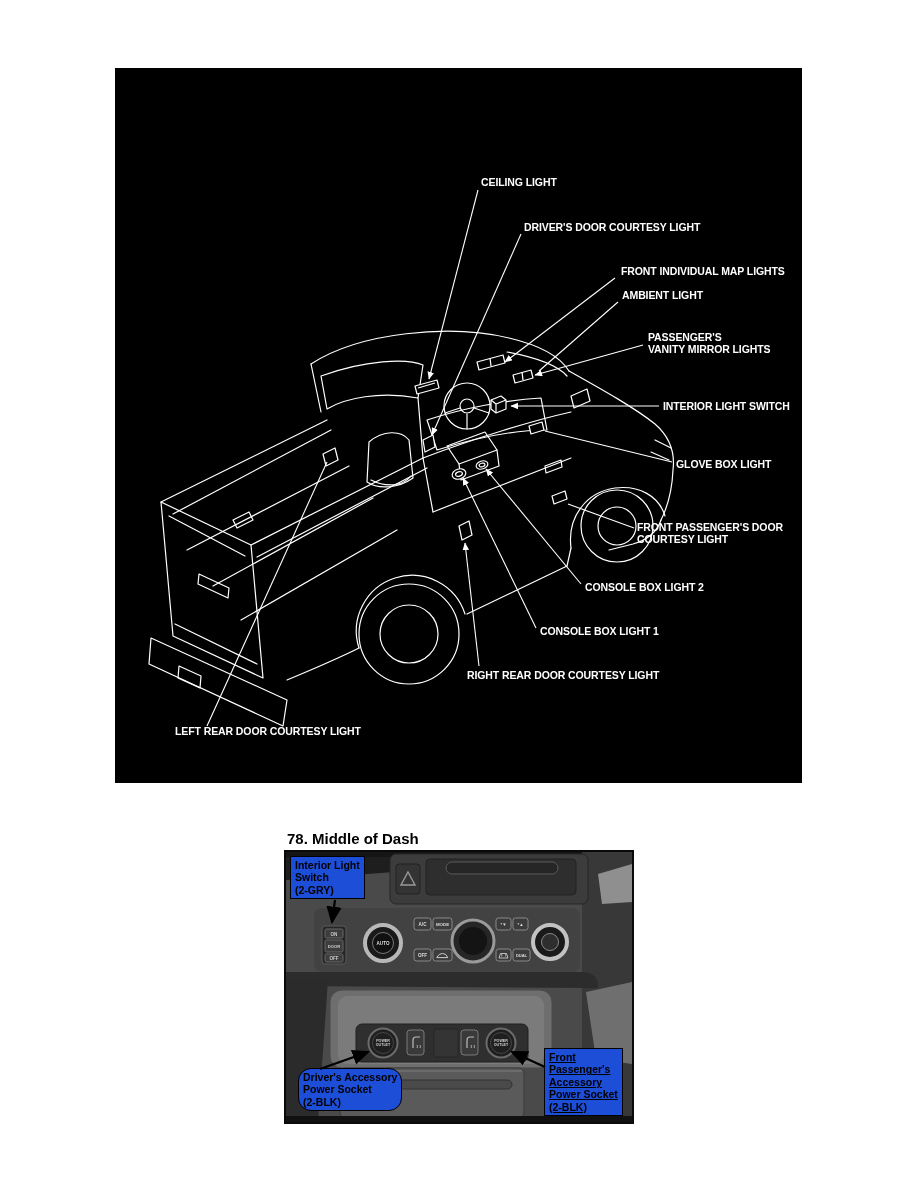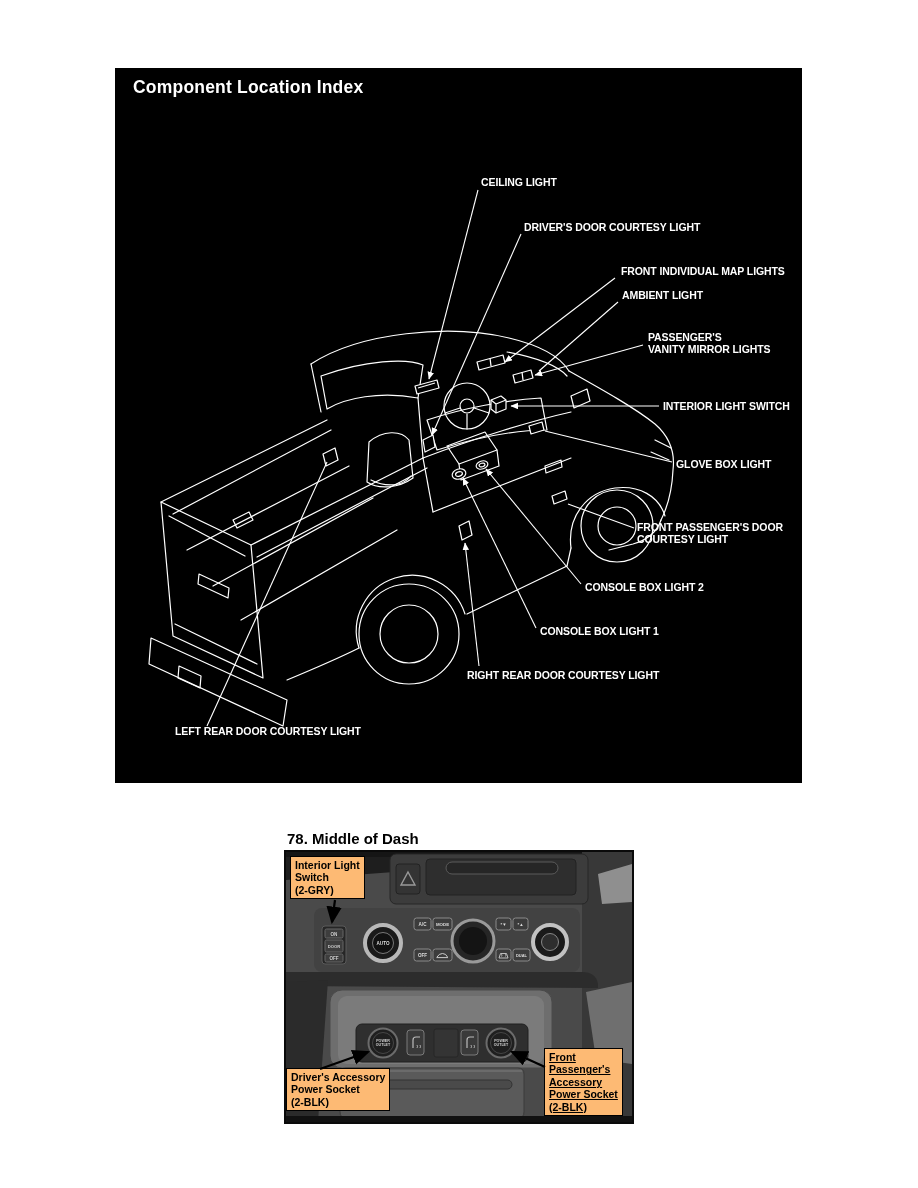--- a/index.html
+++ b/index.html
@@ -10,21 +10,21 @@
   #diagram-panel{position:absolute;left:115px;top:68px;width:687px;height:715px;background:#000;}
   #diagram-title{position:absolute;left:18px;top:9px;color:#fff;font-size:17.5px;font-weight:bold;letter-spacing:.2px;}
   #truck-svg{position:absolute;left:0;top:0;}
   #truck-svg path,#truck-svg circle,#truck-svg ellipse,#truck-svg line{vector-effect:non-scaling-stroke;}
   .lbl{font-family:"Liberation Sans",sans-serif;font-size:10.5px;font-weight:bold;fill:#ffffff;letter-spacing:-.1px;}
 
   
   #figure-heading{position:absolute;left:287px;top:830px;font-size:15px;font-weight:bold;color:#000;}
   #dash-photo{position:absolute;left:284px;top:850px;width:346px;height:270px;border:2px solid #0a0a0a;}
   #dash-scene{position:absolute;left:0;top:0;}
-  .callout{position:absolute;background:#fdba74;border:1.5px solid #000;padding:2px 4px;color:#000;
+  .callout{position:absolute;background:#1d4ed8;border:1.5px solid #000;padding:2px 4px;color:#000;
            font-size:10.5px;font-weight:bold;line-height:1.18;white-space:nowrap;}
   .callout span{display:block;}
   #arrow-overlay{position:absolute;left:0;top:0;pointer-events:none;}
   .microtext{font-family:"Liberation Sans",sans-serif;fill:#cfcfcf;}
 </style>
 </head>
 <body>
 
 <div id="page">
 
@@ -158,21 +158,20 @@
         <text class="lbl" x="548" y="342">INTERIOR LIGHT SWITCH</text>
         <text class="lbl" x="561" y="400">GLOVE BOX LIGHT</text>
         <text class="lbl" x="522" y="463">FRONT PASSENGER'S DOOR</text>
         <text class="lbl" x="522" y="475">COURTESY LIGHT</text>
         <text class="lbl" x="470" y="523">CONSOLE BOX LIGHT 2</text>
         <text class="lbl" x="425" y="567">CONSOLE BOX LIGHT 1</text>
         <text class="lbl" x="352" y="611">RIGHT REAR DOOR COURTESY LIGHT</text>
         <text class="lbl" x="60" y="667">LEFT REAR DOOR COURTESY LIGHT</text>
       </g>
     </svg>
-    <div id="diagram-title">Component Location Index</div>
   </div>
 
   <div id="figure-heading">78. Middle of Dash</div>
 
   <div id="dash-photo">
     <svg id="dash-scene" width="346" height="270" viewBox="0 0 346 270">
 
       <rect x="0" y="0" width="346" height="270" fill="#4a4a4a"></rect>
       <polygon points="0,0 112,0 108,20 0,28" fill="#1e1e1e"></polygon>
       <rect x="0" y="0" width="346" height="5" fill="#151515"></rect>
@@ -294,21 +293,21 @@
         <rect x="92" y="228" width="134" height="9" rx="4.5" fill="#4a4a4a" stroke="#333"></rect>
       </g>
       <rect x="0" y="264" width="346" height="6" fill="#111"></rect>
     </svg>
 
     <div class="callout" style="left:4px;top:4px;">
       <span>Interior Light</span>
       <span>Switch</span>
       <span>(2-GRY)</span>
     </div>
-    <div class="callout" style="left:0;top:216px;">
+    <div class="callout" style="left:12px;top:216px;border-radius:13px;">
       <span>Driver's Accessory</span>
       <span>Power Socket</span>
       <span>(2-BLK)</span>
     </div>
     <div class="callout" style="left:258px;top:196px;text-decoration:underline;">
       <span>Front</span>
       <span>Passenger's</span>
       <span>Accessory</span>
       <span>Power Socket</span>
       <span>(2-BLK)</span>

